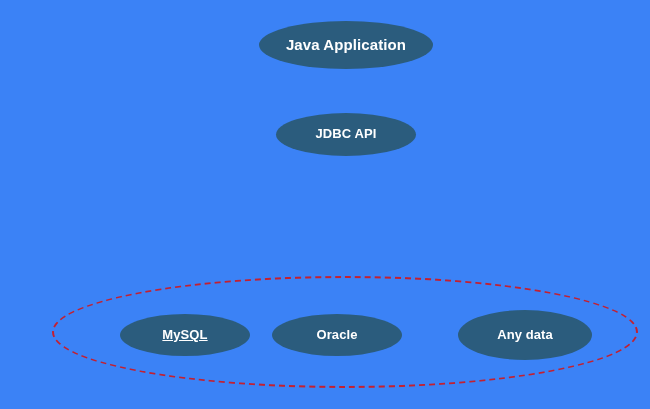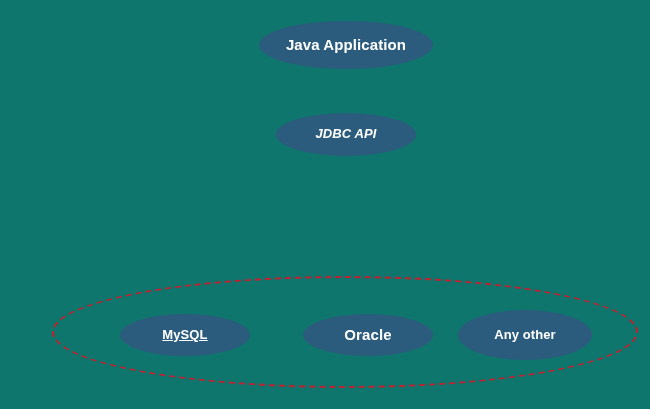--- a/index.html
+++ b/index.html
@@ -4,21 +4,21 @@
 <style>
   html, body {
     margin: 0;
     padding: 0;
     background: #000000;
   }
   #canvas {
     position: relative;
     width: 650px;
     height: 409px;
-    background: #0f766e;
+    background: #3b82f6;
     overflow: hidden;
     font-family: "Liberation Sans", sans-serif;
   }
   .node {
     position: absolute;
     display: flex;
     align-items: center;
     justify-content: center;
     text-align: center;
     border-radius: 50%;
@@ -38,34 +38,33 @@
   }
 
   
   #node-java-application {
     left: 259px;  top: 21px;   width: 174px; height: 48px;
     font-size: 15px;
   }
   #node-jdbc-api {
     left: 276px;  top: 113px;  width: 140px; height: 43px;
     font-size: 13px;
-    font-style: italic;
   }
   #node-jdbc-driver-manager {
     left: 233px;  top: 206px;  width: 240px; height: 43px;
     font-size: 13px;
   }
   #node-mysql {
     left: 120px;  top: 314px;  width: 130px; height: 42px;
     font-size: 13px;
     text-decoration: underline;
   }
   #node-oracle {
-    left: 303px;  top: 314px;  width: 130px; height: 42px;
-    font-size: 15px;
+    left: 272px;  top: 314px;  width: 130px; height: 42px;
+    font-size: 13px;
     justify-content: flex-end;
   }
   #node-any-other-data-source {
     left: 458px;  top: 310px;  width: 134px; height: 50px;
     font-size: 13px;
   }
   .two-line span { line-height: 1.22; }
 
   
   #group-ellipse {
@@ -99,17 +98,17 @@
   <div class="node" id="node-mysql">
     <span>MySQL</span>
   </div>
 
   <div class="node" id="node-oracle">
     <span>Oracle</span>
   </div>
 
   <div class="node two-line" id="node-any-other-data-source">
     <span>
-      <span>Any other</span>
+      <span>Any data</span>
     </span>
   </div>
 
 </div>
 
 </body></html>

